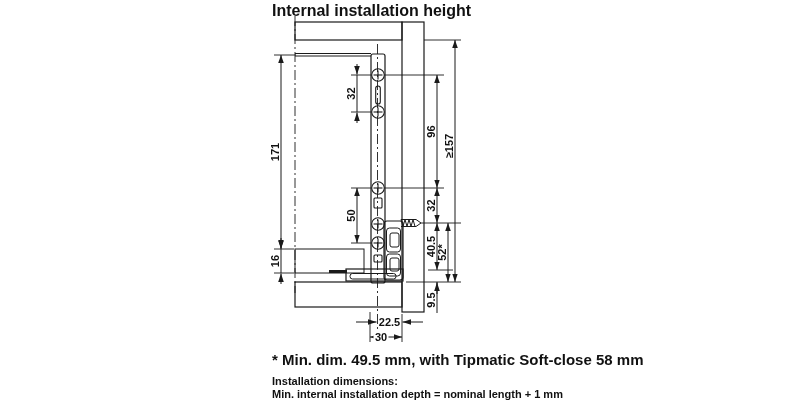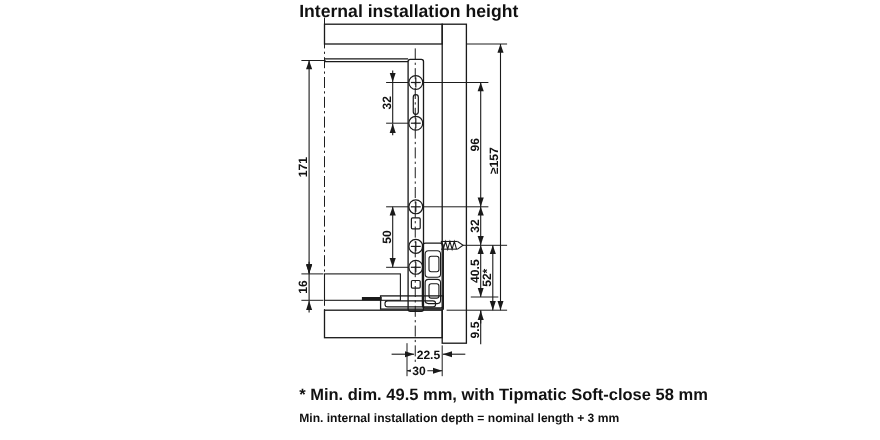--- a/index.html
+++ b/index.html
@@ -151,14 +151,15 @@
     <text class="dim-text" x="435" y="246.5" text-anchor="middle" transform="rotate(-90 435 246.5)">40.5</text>
     <text class="dim-text" x="446" y="252.5" text-anchor="middle" transform="rotate(-90 446 252.5)">52*</text>
     <text class="dim-text" x="435" y="300" text-anchor="middle" transform="rotate(-90 435 300)">9.5</text>
     <text class="dim-text" x="389.5" y="326" text-anchor="middle">22.5</text>
     <text class="dim-text" x="381" y="341" text-anchor="middle">30</text>
   </g>
 </svg>
 
 <div class="foot1">* Min. dim. 49.5 mm, with Tipmatic Soft-close 58 mm</div>
 <div class="foot2">
-  <div>Min. internal installation depth = nominal length + 3 mm</div>
+  <div>Installation dimensions:</div>
+  <div>Min. internal installation depth = nominal length + 1 mm</div>
 </div>
 
 </body></html>

